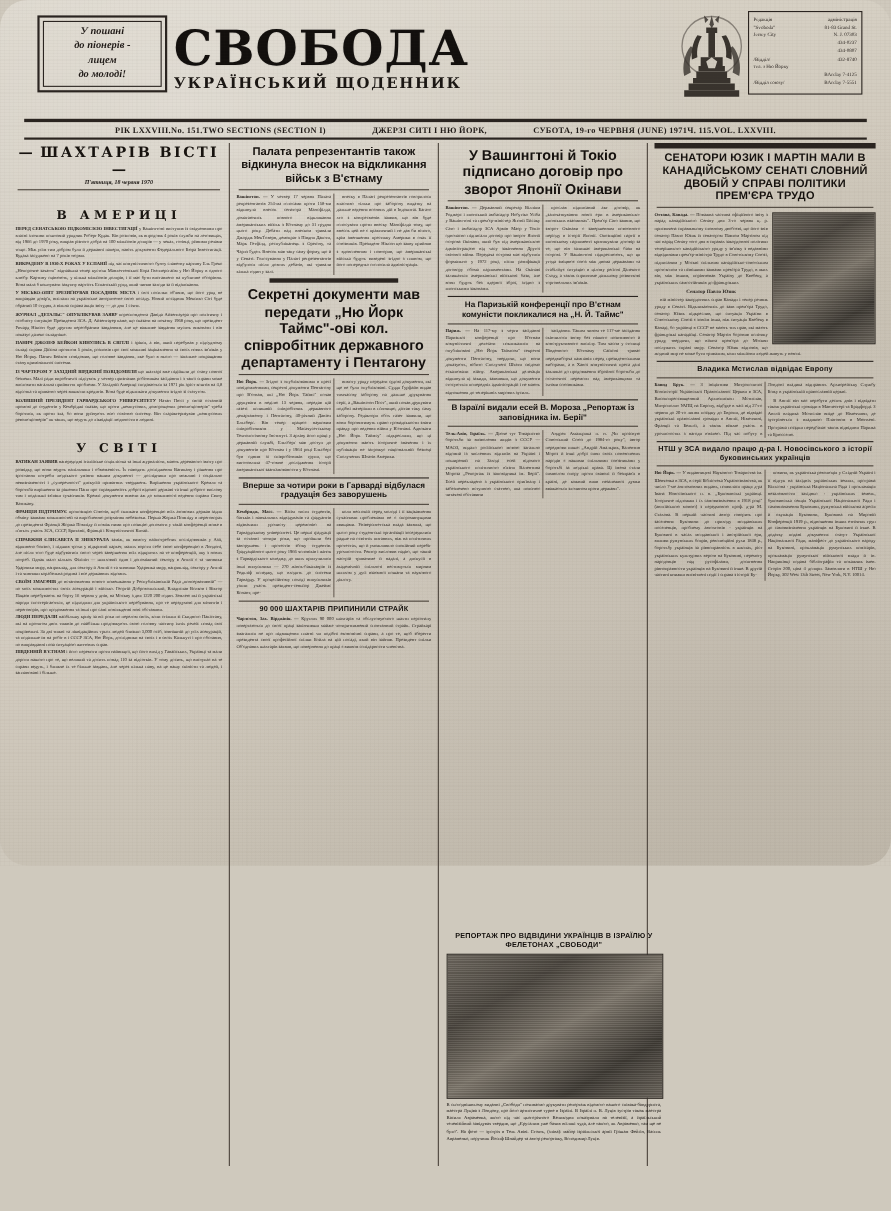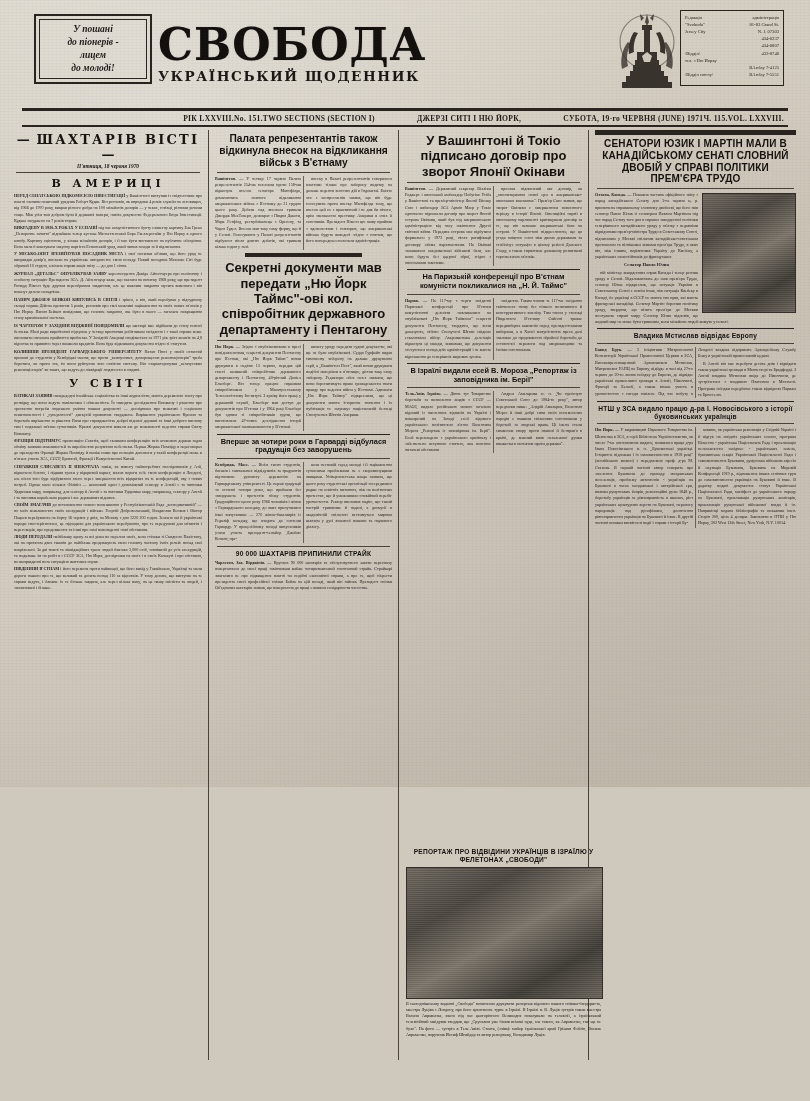--- a/index.html
+++ b/index.html
@@ -10,20 +10,21 @@
     color:#1a1613;
   }
   .page{
     position:relative;width:810px;height:787px;
     background:
       radial-gradient(ellipse at 20% 12%, rgba(255,255,255,.28), rgba(255,255,255,0) 55%),
       radial-gradient(ellipse at 85% 80%, rgba(120,110,95,.16), rgba(0,0,0,0) 60%),
       linear-gradient(176deg,#d8d2c6 0%,#ccc5b8 35%,#d2cbbf 70%,#c6bfb2 100%);
     box-sizing:border-box;
     padding:0 8px;
+    border-radius:25px;
   }
   .grain{
     position:absolute;inset:0;pointer-events:none;opacity:.30;
     background-image:
       repeating-linear-gradient(0deg, rgba(90,80,65,.10) 0 1px, rgba(255,255,255,0) 1px 3px),
       repeating-linear-gradient(90deg, rgba(90,80,65,.07) 0 1px, rgba(255,255,255,0) 1px 4px);
   }
   
   .masthead{position:relative;padding-top:10px;height:96px;}
   .slogan{
@@ -63,21 +64,21 @@
   }
   .sub-en{
     font-family:"DejaVu Serif",serif;font-weight:bold;font-size:11px;
     letter-spacing:3.6px;margin-top:3px;text-align:center;color:#1a1613;
   }
   .emblem{width:86px;height:84px;flex:0 0 86px;opacity:.92;}
   
   .rule-top{border-top:2px solid #2a2420;margin:2px 14px 0 14px;}
   .dateline{
     margin:0 14px;border-bottom:2px solid #2a2420;border-top:1px solid #2a2420;
-    display:flex;align-items:center;justify-content:flex-end;
+    display:flex;align-items:center;justify-content:center;
     font-size:7.6px;font-weight:bold;letter-spacing:.3px;padding:2.5px 4px;
     white-space:nowrap;color:#201b18;
   }
   .dateline .mid{display:flex;gap:42px;}
   
   .content{
     display:grid;
     grid-template-columns:201px 190px 190px 1fr;
     column-gap:0;margin-top:3px;height:930px;
   }
@@ -95,21 +96,21 @@
   .twocol{column-count:2;column-gap:5px;column-rule:1px solid #6b6157;}
   
   .kicker{
     text-align:center;font-family:"DejaVu Serif",serif;font-weight:bold;
     font-size:13px;letter-spacing:2.2px;margin:2px 0 0 0;color:#17130f;
   }
   .kicker .dash{font-weight:bold;letter-spacing:0;}
   .kdate{text-align:center;font-size:5.4px;font-style:italic;font-weight:bold;margin:1px 0 3px;}
   .sec{
     text-align:center;font-family:"DejaVu Serif",serif;font-weight:bold;
-    font-size:11px;letter-spacing:4px;margin:4px 0 3px;color:#17130f;
+    font-size:11px;letter-spacing:4px;margin:16px 0 3px;color:#17130f;
   }
   .hl{
     font-family:"Liberation Sans",sans-serif;font-weight:bold;
     text-align:center;line-height:1.18;color:#15110e;
     margin:3px 0 3px;
   }
   .hl-2{font-size:10.2px;}
   .hl-3{font-size:13px;}
   .hl-4{font-size:10px;letter-spacing:.2px;}
   .hl-sm{font-size:7.4px;}

